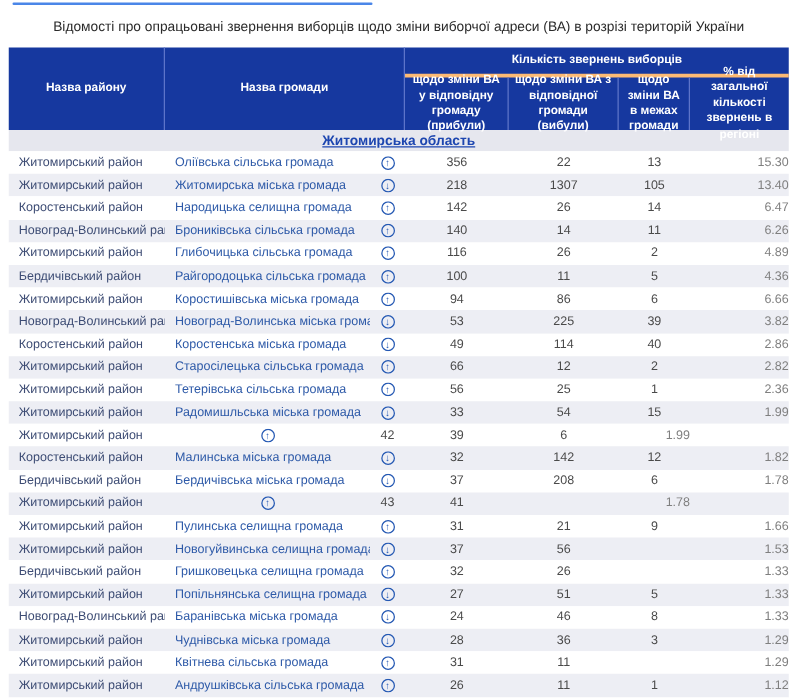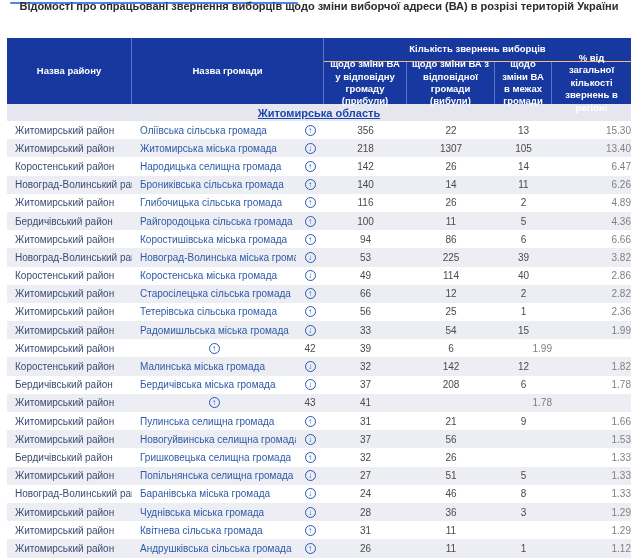--- a/index.html
+++ b/index.html
@@ -8,42 +8,42 @@
     font-family:"Liberation Sans", sans-serif;
     background:#ffffff;
     position:relative;
   }
   .accent-line {
     position:absolute; top:2px; left:10px;
     width:288px; height:2px;
     background:#4a86e8; border-radius:2px;
   }
   .page-title {
-    position:absolute; top:0; left:0; width:100%;
+    position:absolute; top:16px; left:0; width:100%;
     text-align:center;
-    font-size:11px; font-weight:bold; color:#2b2b2b;
+    font-size:11px; font-weight:normal; color:#2b2b2b;
   }
   .table-wrap { position:absolute; top:38px; left:7px; width:624px; }
 
   
   .thead {
     display:grid;
     grid-template-columns:125px 192px 83px 88px 57px 79px;
     grid-template-rows:24px 42px;
     background:#16389f; color:#ffffff;
     font-weight:bold; font-size:9.5px; text-align:center;
   }
   .th {
     display:flex; align-items:center; justify-content:center;
     padding:2px 4px; line-height:1.3;
     border-right:1px solid #5d74c9;
   }
   .th-district  { grid-row:1/3; grid-column:1; }
   .th-community { grid-row:1/3; grid-column:2; }
-  .th-group     { grid-row:1;   grid-column:3/7; border-right:none; border-bottom:1px solid #fdba74; }
+  .th-group     { grid-row:1;   grid-column:3/7; border-right:none; border-bottom:3px solid #fdba74; }
   .th-sub1 { grid-row:2; grid-column:3; }
   .th-sub2 { grid-row:2; grid-column:4; }
   .th-sub3 { grid-row:2; grid-column:5;text-align:center; }
   .th-sub4 { grid-row:2; grid-column:6; border-right:none; }
 
   
   .section-row {
     height:17px; background:#e6e7ee;
     display:flex; align-items:center; justify-content:center;
   }

